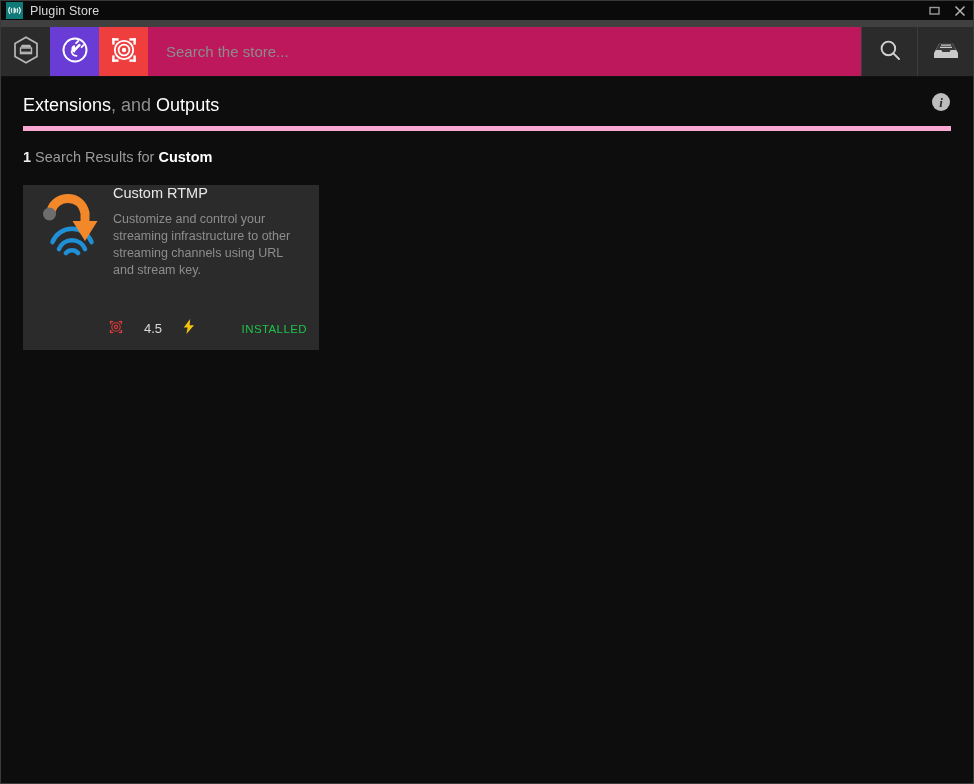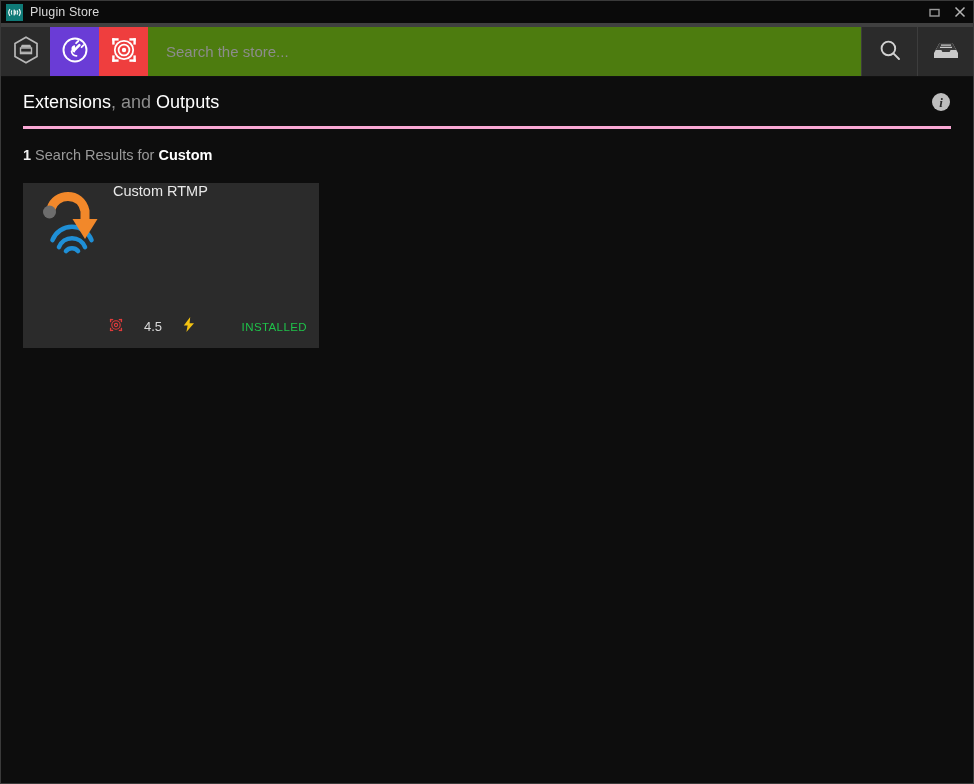--- a/index.html
+++ b/index.html
@@ -16,21 +16,21 @@
     display: flex; flex-direction: column;
     position: relative;
   }
 
   
   .titlebar {
     height: 26px; min-height: 26px;
     background: #0a0a0a;
     display: flex; align-items: center;
     padding: 0 0 0 5px;
-    border-bottom: 4px solid #404040;
+    border-bottom: 7px solid #404040;
   }
   .app-logo {
     width: 17px; height: 17px;
     background: #0f7a77;
     display: flex; align-items: center; justify-content: center;
     margin-right: 7px; flex: none;
   }
   .app-logo svg { display: block; }
   .title-text {
     color: #d8d8d8; font-size: 12.5px; letter-spacing: .1px;
@@ -52,39 +52,39 @@
   }
   .nav-tab {
     width: 49px; flex: none;
     display: flex; align-items: center; justify-content: center;
     cursor: pointer;
   }
   .nav-tab.store  { background: #2b2b2b; }
   .nav-tab.plugin { background: #6a3cd6; }
   .nav-tab.output { background: #ef3e3e; }
   .search-wrap { flex: 1; display: flex; align-items: center; padding: 0 0 0 18px;
-                 background: #4d7c0f; }
+                 background: #be185d; }
   .search-input {
     width: 100%; background: transparent; border: 0; outline: none;
     color: #d5d5d5; font-size: 15px; font-family: "Liberation Sans", sans-serif;
   }
   .search-input::placeholder { color: #8c8c8c; }
   .tool-btn {
     width: 56px; flex: none; background: #2b2b2b;
     display: flex; align-items: center; justify-content: center;
     border-left: 1px solid #3d3d3d; cursor: pointer;
   }
 
   
   .content { flex: 1; background: #0d0d0d; padding: 0 22px; position: relative; overflow: hidden; }
 
   .section-head {
     padding: 15px 0 10px 0;
-    display: flex; align-items: flex-start;
-    border-bottom: 3px solid #f9a8d4;
+    display: flex; align-items: flex-end;
+    border-bottom: 5px solid #f9a8d4;
   }
   .section-title { font-size: 18px; white-space: nowrap; }
   .section-title .hl { color: #ffffff; }
   .section-title .dim { color: #8e8e8e; }
   .info-icon { margin-left: auto; display: flex; align-items: center; cursor: pointer; }
 
   .results-row {
     height: 52px; display: flex; align-items: center;
   }
   .results-text { font-size: 14.5px; }
@@ -265,20 +265,21 @@
               <path d="M25 62 a8 8 0 0 1 12 0" fill="none" stroke="#1f8fd6" stroke-width="4.6" stroke-linecap="round"></path>
 
               <path d="M10 20 C14 4 40 2 44 22 L44 32" fill="none" stroke="#f2882a" stroke-width="9" stroke-linecap="round"></path>
               <path d="M31.5 30 L44 50 L56.5 30 Z" fill="#f2882a"></path>
 
               <circle cx="8.5" cy="23" r="6.5" fill="#6d6d6d"></circle>
             </svg>
           </div>
           <div class="card-body">
             <div class="card-title">Custom RTMP</div>
+            <div class="card-desc">Customize and control your streaming infrastructure to other streaming channels using URL and stream key.</div>
           </div>
         </div>
         <div class="card-foot">
           <div class="rating">
             <span>
               <svg width="14" height="14" viewBox="0 0 30 30">
                 <g fill="none" stroke="#e03b3b" stroke-width="2.4">
                   <circle cx="15" cy="15" r="9"></circle>
                 </g>
                 <circle cx="15" cy="15" r="3.4" fill="none" stroke="#e03b3b" stroke-width="2.4"></circle>

